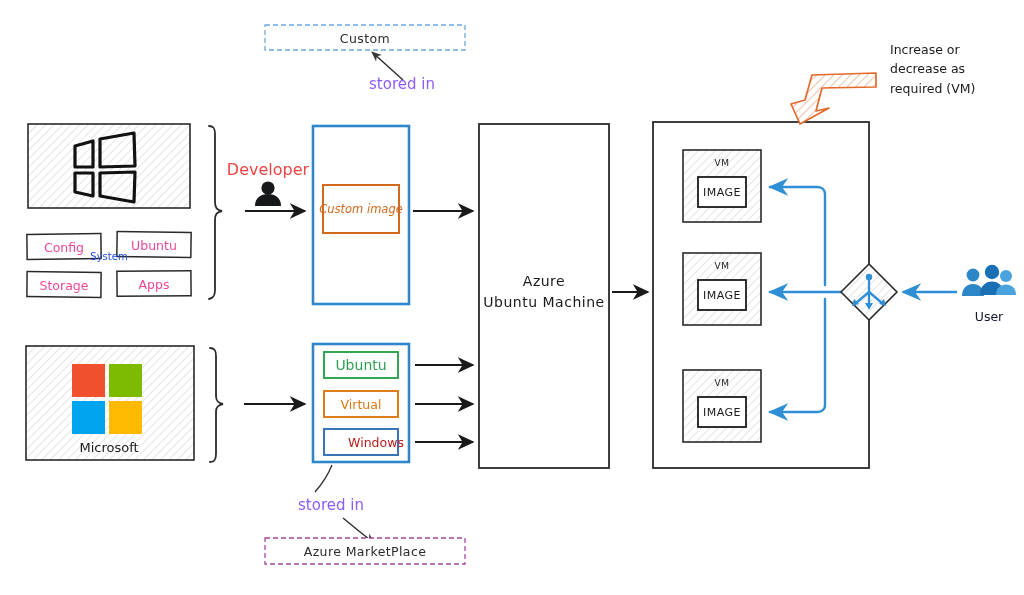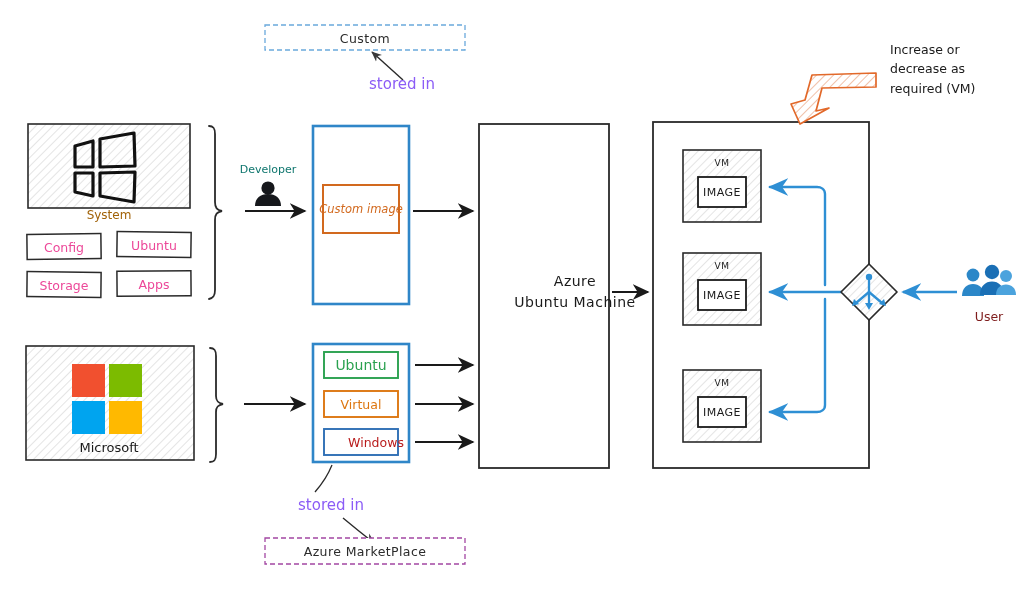--- a/index.html
+++ b/index.html
@@ -10,29 +10,29 @@
   }
   #stage{position:absolute;left:0;top:0;width:1024px;height:595px;}
   svg#art{position:absolute;left:0;top:0;width:1024px;height:595px;}
   .lbl{position:absolute;white-space:nowrap;font-family:"DejaVu Sans",sans-serif;}
   .center{transform:translate(-50%,-50%);text-align:center;}
 
   
   .t-storage{font-size:12.5px;color:#2b2b2b;letter-spacing:.4px;}
   .t-marketplace{font-size:12.5px;color:#2b2b2b;letter-spacing:.4px;}
   .t-storedin{font-size:15px;color:#8b5cf6;}
-  .t-developer{font-size:11px;color:#0f766e;}
-  .t-system{font-size:12px;color:#a16207;}
+  .t-developer{font-size:16px;color:#ef4444;}
+  .t-system{font-size:10px;color:#1d4ed8;margin-top:41px;}
   .t-microsoft{font-size:13px;color:#1a1a1a;}
   .t-small-box{font-size:12.5px;color:#ec4899;}
   .t-custom{font-size:11.5px;color:#d2691e;font-style:italic;}
   .t-azurevm{font-size:14px;color:#1a1a1a;line-height:1.5;letter-spacing:.5px;}
   .t-vm{font-size:9px;color:#1a1a1a;letter-spacing:.5px;}
   .t-image{font-size:11px;color:#1a1a1a;letter-spacing:.5px;}
-  .t-user{font-size:12.5px;color:#7f1d1d;}
+  .t-user{font-size:12.5px;color:#0f172a;}
   .t-note{font-size:12.5px;color:#1a1a1a;line-height:1.55;}
   .t-ubuntu{font-size:14px;color:#2aa14f;}
   .t-redhat{font-size:12.5px;color:#dd7711;}
   .t-windows{font-size:12.5px;color:#b91c1c;margin-left:15px;}
 </style>
 </head>
 <body>
 
 <div id="stage">
 
@@ -179,21 +179,21 @@
 
   <div class="lbl center t-system" style="left:109px;top:215px;">System</div>
 
   <div class="lbl center t-small-box" style="left:64px;top:247px;">Config</div>
   <div class="lbl center t-small-box" style="left:154px;top:245px;">Ubuntu</div>
   <div class="lbl center t-small-box" style="left:64px;top:285px;">Storage</div>
   <div class="lbl center t-small-box" style="left:154px;top:284px;">Apps</div>
 
   <div class="lbl center t-custom" style="left:361px;top:209px;">Custom image</div>
 
-  <div class="lbl center t-azurevm" style="left:544px;top:292px;margin-left:31px;">
+  <div class="lbl center t-azurevm" style="left:544px;top:292px;">
     <span>Azure</span><br>
     <span>Ubuntu Machine</span>
   </div>
 
   <div class="lbl center t-vm" style="left:722px;top:163px;">VM</div>
   <div class="lbl center t-image" style="left:722px;top:192px;">IMAGE</div>
 
   <div class="lbl center t-vm" style="left:722px;top:266px;">VM</div>
   <div class="lbl center t-image" style="left:722px;top:295px;">IMAGE</div>
 

